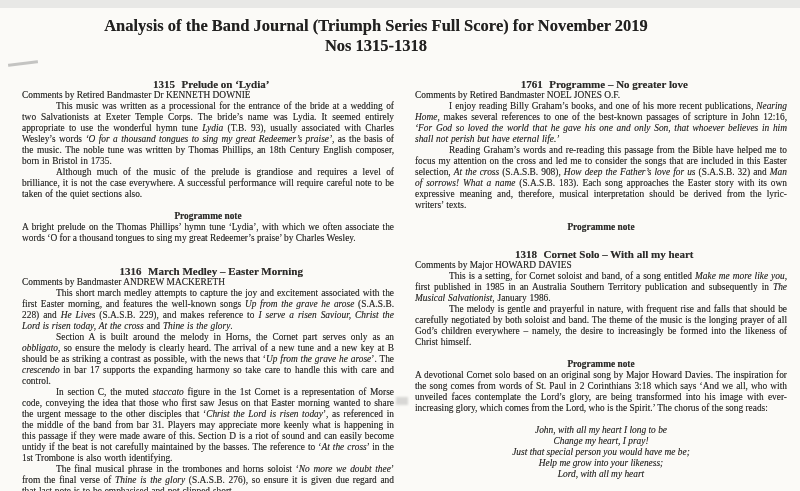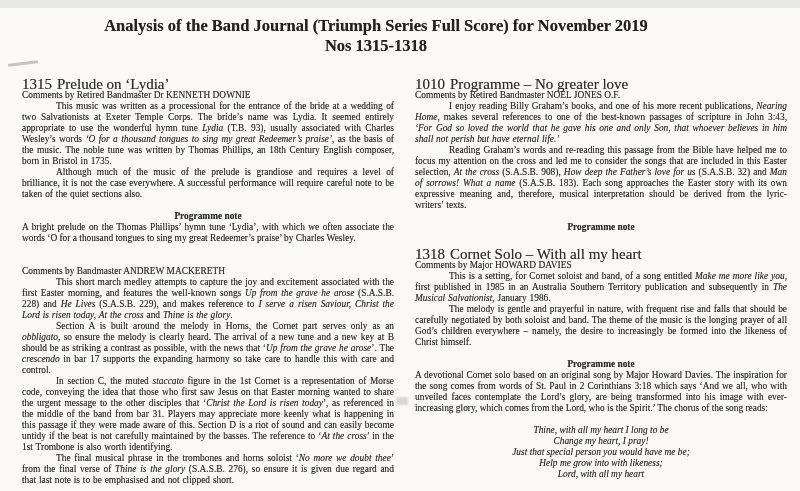--- a/index.html
+++ b/index.html
@@ -31,21 +31,21 @@
   .col {
     flex:1;
     min-width:0;
     font-size:9.4px;
     line-height:11px;
     text-align:justify;
   }
   section { display:block; }
   .sec-1315 { margin-bottom:22px; }
   .sec-1317 { margin-bottom:16px; }
-  .sec-head { font-weight:normal; text-align:left; font-size:15px; }
+  .sec-head { font-weight:bold; text-align:center; font-size:11px; }
   .sec-num { display:inline-block; width:35px; }
   .comments { text-align:left; }
   p.body { margin:0; text-indent:34px; word-spacing:0.5px; }
   .prog-label { text-align:center; font-weight:bold; margin-top:11px; }
   .prog-note { margin:0; }
   .chorus {
     margin-top:11px;
     text-align:center;
     font-style:italic;
     line-height:11.2px;
@@ -84,55 +84,58 @@
           <span class="sec-num">1315</span><span class="sec-title">Prelude on ‘Lydia’</span>
         </div>
         <div class="comments">Comments by Retired Bandmaster Dr KENNETH DOWNIE</div>
         <p class="body"><span>This music was written as a processional for the entrance of the bride at a wedding of two Salvationists at Exeter Temple Corps. The bride’s name was Lydia. It seemed entirely appropriate to use the wonderful hymn tune </span><i>Lydia</i><span> (T.B. 93), usually associated with Charles Wesley’s words </span><i>‘O for a thousand tongues to sing my great Redeemer’s praise’</i><span>, as the basis of the music. The noble tune was written by Thomas Phillips, an 18th Century English composer, born in Bristol in 1735.</span></p>
         <p class="body"><span>Although much of the music of the prelude is grandiose and requires a level of brilliance, it is not the case everywhere. A successful performance will require careful note to be taken of the quiet sections also.</span></p>
         <div class="prog-label">Programme note</div>
         <p class="prog-note">A bright prelude on the Thomas Phillips’ hymn tune ‘Lydia’, with which we often associate the words ‘O for a thousand tongues to sing my great Redeemer’s praise’ by Charles Wesley.</p>
       </section>
 
       <section class="sec-1316">
+        <div class="sec-head">
+          <span class="sec-num">1316</span><span class="sec-title">March Medley – Easter Morning</span>
+        </div>
         <div class="comments">Comments by Bandmaster ANDREW MACKERETH</div>
         <p class="body"><span>This short march medley attempts to capture the joy and excitement associated with the first Easter morning, and features the well-known songs </span><i>Up from the grave he arose</i><span> (S.A.S.B. 228) and </span><i>He Lives</i><span> (S.A.S.B. 229), and makes reference to </span><i>I serve a risen Saviour, Christ the Lord is risen today, At the cross</i><span> and </span><i>Thine is the glory</i><span>.</span></p>
         <p class="body"><span>Section A is built around the melody in Horns, the Cornet part serves only as an </span><i>obbligato</i><span>, so ensure the melody is clearly heard. The arrival of a new tune and a new key at B should be as striking a contrast as possible, with the news that ‘</span><i>Up from the grave he arose</i><span>’. The </span><i>crescendo</i><span> in bar 17 supports the expanding harmony so take care to handle this with care and control.</span></p>
         <p class="body"><span>In section C, the muted </span><i>staccato</i><span> figure in the 1st Cornet is a representation of Morse code, conveying the idea that those who first saw Jesus on that Easter morning wanted to share the urgent message to the other disciples that ‘</span><i>Christ the Lord is risen today</i><span>’, as referenced in the middle of the band from bar 31. Players may appreciate more keenly what is happening in this passage if they were made aware of this. Section D is a riot of sound and can easily become untidy if the beat is not carefully maintained by the basses. The reference to ‘</span><i>At the cross</i><span>’ in the 1st Trombone is also worth identifying.</span></p>
         <p class="body"><span>The final musical phrase in the trombones and horns soloist ‘</span><i>No more we doubt thee</i><span>’ from the final verse of </span><i>Thine is the glory</i><span> (S.A.S.B. 276), so ensure it is given due regard and that last note is to be emphasised and not clipped short.</span></p>
       </section>
 
     </div>
 
     <div class="col">
 
       <section class="sec-1317">
         <div class="sec-head">
-          <span class="sec-num">1010</span><span class="sec-title">Programme – No greater love</span>
+          <span class="sec-num">1761</span><span class="sec-title">Programme – No greater love</span>
         </div>
         <div class="comments">Comments by Retired Bandmaster NOEL JONES O.F.</div>
-        <p class="body"><span>I enjoy reading Billy Graham’s books, and one of his more recent publications, </span><i>Nearing Home</i><span>, makes several references to one of the best-known passages of scripture in John 3:43, </span><i>‘For God so loved the world that he gave his one and only Son, that whoever believes in him shall not perish but have eternal life.’</i></p>
+        <p class="body"><span>I enjoy reading Billy Graham’s books, and one of his more recent publications, </span><i>Nearing Home</i><span>, makes several references to one of the best-known passages of scripture in John 12:16, </span><i>‘For God so loved the world that he gave his one and only Son, that whoever believes in him shall not perish but have eternal life.’</i></p>
         <p class="body"><span>Reading Graham’s words and re-reading this passage from the Bible have helped me to focus my attention on the cross and led me to consider the songs that are included in this Easter selection, </span><i>At the cross</i><span> (S.A.S.B. 908), </span><i>How deep the Father’s love for us</i><span> (S.A.S.B. 32) and </span><i>Man of sorrows! What a name</i><span> (S.A.S.B. 183). Each song approaches the Easter story with its own expressive meaning and, therefore, musical interpretation should be derived from the lyric-writers’ texts.</span></p>
         <div class="prog-label">Programme note</div>
       </section>
 
       <section class="sec-1318">
         <div class="sec-head">
           <span class="sec-num">1318</span><span class="sec-title">Cornet Solo – With all my heart</span>
         </div>
         <div class="comments">Comments by Major HOWARD DAVIES</div>
         <p class="body"><span>This is a setting, for Cornet soloist and band, of a song entitled </span><i>Make me more like you</i><span>, first published in 1985 in an Australia Southern Territory publication and subsequently in </span><i>The Musical Salvationist</i><span>, January 1986.</span></p>
         <p class="body"><span>The melody is gentle and prayerful in nature, with frequent rise and falls that should be carefully negotiated by both soloist and band. The theme of the music is the longing prayer of all God’s children everywhere – namely, the desire to increasingly be formed into the likeness of Christ himself.</span></p>
         <div class="prog-label">Programme note</div>
         <p class="prog-note">A devotional Cornet solo based on an original song by Major Howard Davies. The inspiration for the song comes from words of St. Paul in 2 Corinthians 3:18 which says ‘And we all, who with unveiled faces contemplate the Lord’s glory, are being transformed into his image with ever-increasing glory, which comes from the Lord, who is the Spirit.’ The chorus of the song reads:</p>
         <div class="chorus">
-          <div>Thine, with all my heart I long to be</div>
+          <div>John, with all my heart I long to be</div>
           <div>Change my heart, I pray!</div>
           <div>Just that special person you would have me be;</div>
-          <div>Help me grow into with likeness;</div>
+          <div>Help me grow into your likeness;</div>
           <div>Lord, with all my heart</div>
 
         </div>
       </section>
 
     </div>
 
   </div>
 </div>
 

